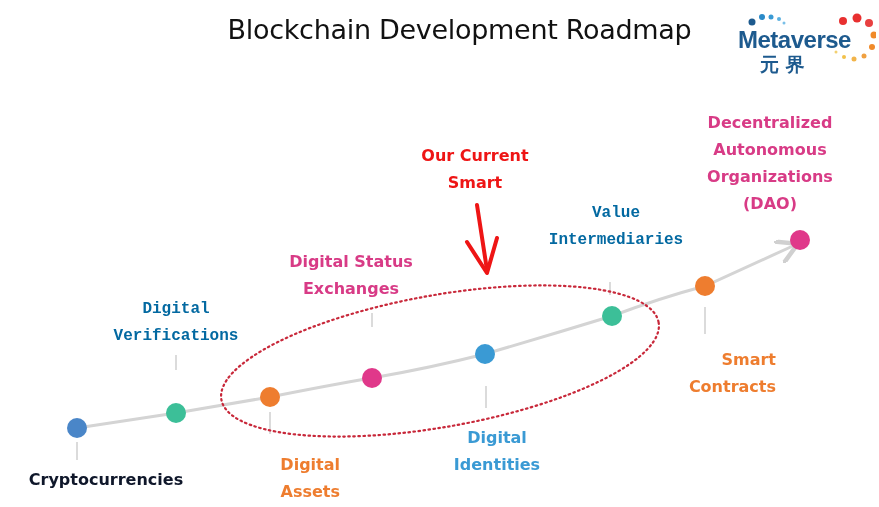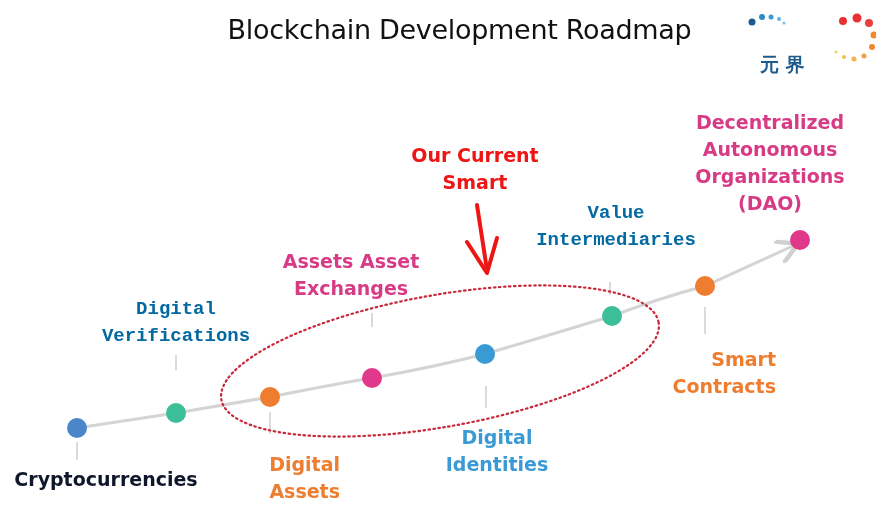--- a/index.html
+++ b/index.html
@@ -2,21 +2,21 @@
 <html><head>
   <meta charset="utf-8">
   <style>
     html, body { margin: 0; padding: 0; background: #ffffff; }
     body { width: 879px; height: 507px; position: relative; overflow: hidden; font-family: "DejaVu Sans", sans-serif; }
     .title { position: absolute; left: 0; top: 14px; width: 919px; text-align: center; font-family: "DejaVu Sans", sans-serif; font-size: 27px; color: #111; letter-spacing: -0.3px; }
     .logo { position: absolute; left: 736px; top: 12px; width: 140px; height: 60px; }
     .logo-text { position: absolute; left: 2px; top: 14px; font-family: "Liberation Sans", sans-serif; font-weight: bold; font-size: 24px; color: #1d5a8e; letter-spacing: -0.5px; }
     .logo-cn { position: absolute; left: 24px; top: 40px; font-size: 19px; color: #1d5a8e; font-weight: bold; }
     svg.diagram { position: absolute; left: 0; top: 0; }
-    .lbl { position: absolute; font-family: "DejaVu Sans", sans-serif; font-weight: bold; font-size: 19px; line-height: 27px; text-align: center; white-space: pre; }
+    .lbl { position: absolute; font-family: "DejaVu Sans", sans-serif; font-weight: bold; font-size: 16px; line-height: 27px; text-align: center; white-space: pre; }
     .green { color: #0369a1; font-family: Liberation Mono, monospace; }
     .blue { color: #0f172a; }
     .orange { color: #ee7d2f; text-align: right; }
     .pink { color: #d83b86; }
     .skyblue { color: #3a9ad4; }
     .red { color: #ee1515; }
   </style>
 </head>
 <body>
 
@@ -32,20 +32,21 @@
     <circle cx="107" cy="9" r="4" fill="#e83030"></circle>
     <circle cx="121" cy="6" r="4.5" fill="#e83030"></circle>
     <circle cx="133" cy="11" r="4" fill="#e84040"></circle>
     <circle cx="138" cy="23" r="3.5" fill="#f08a2a"></circle>
     <circle cx="136" cy="35" r="3" fill="#f08a2a"></circle>
     <circle cx="128" cy="44" r="2.5" fill="#f0a040"></circle>
     <circle cx="118" cy="47" r="2.5" fill="#f2b44a"></circle>
     <circle cx="108" cy="45" r="2" fill="#f2c14a"></circle>
     <circle cx="100" cy="40" r="1.5" fill="#f2d070"></circle>
   </svg>
+  <div class="logo-text">Metaverse</div>
   <div class="logo-cn">元 界</div>
 </div>
 
 <svg class="diagram" width="879" height="507">
   <defs>
     <marker id="ah" markerWidth="8" markerHeight="8" refX="6" refY="4" orient="auto">
       <path d="M0,0 L7,4 L0,8" fill="none" stroke="#d0d0d0" stroke-width="1.5"></path>
     </marker>
   </defs>
 
@@ -76,21 +77,21 @@
   <circle cx="612" cy="316" r="10" fill="#3cbf98"></circle>
   <circle cx="705" cy="286" r="10" fill="#ee7d2f"></circle>
   <circle cx="800" cy="240" r="10" fill="#e0388a"></circle>
 </svg>
 
 <div class="lbl blue" style="left:6px; top:466px; width:200px;">Cryptocurrencies</div>
 <div class="lbl green" style="left:96px; top:296px; width:160px;">Digital
 Verifications</div>
 <div class="lbl orange" style="left:220px; top:451px; width:120px;">Digital
 Assets</div>
-<div class="lbl pink" style="left:266px; top:248px; width:170px; color:#d83b86;">Assets Asset
+<div class="lbl pink" style="left:266px; top:248px; width:170px; color:#d83b86;">Digital Status
 Exchanges</div>
 <div class="lbl skyblue" style="left:432px; top:424px; width:130px;">Digital
 Identities</div>
 <div class="lbl green" style="left:526px; top:200px; width:180px;">Value
 Intermediaries</div>
 <div class="lbl orange" style="left:656px; top:346px; width:120px;">Smart
 Contracts</div>
 <div class="lbl pink" style="left:680px; top:109px; width:180px;">Decentralized
 Autonomous
 Organizations

